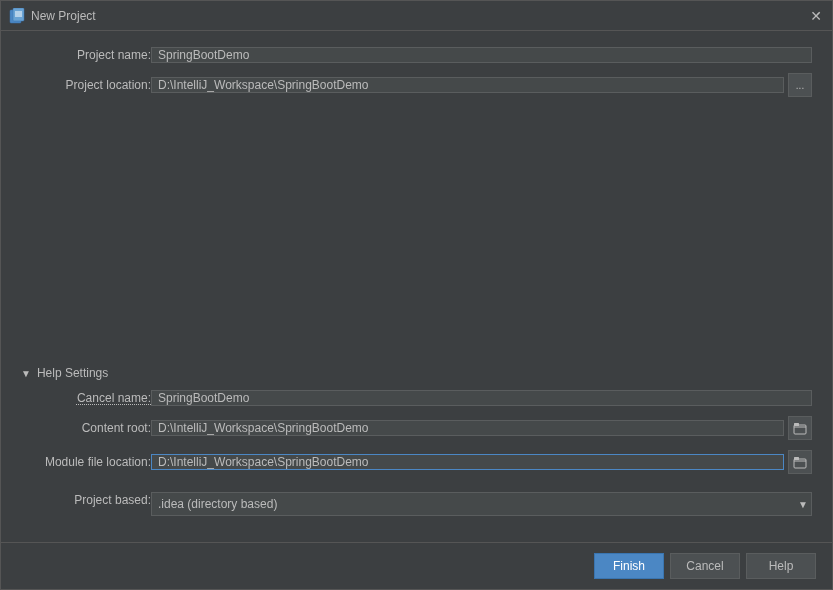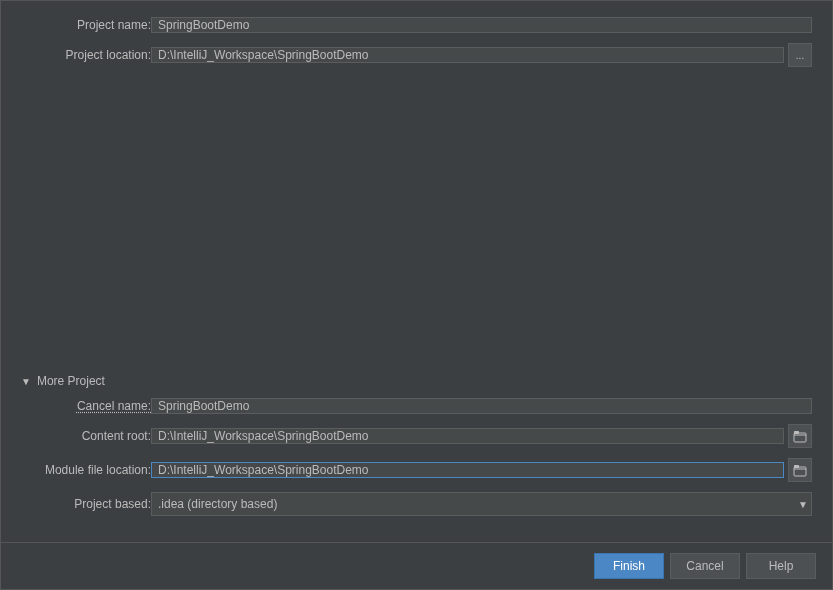--- a/index.html
+++ b/index.html
@@ -165,20 +165,21 @@
     .more-settings-label {
       color: #bbbbbb;
       font-size: 12px;
     }
 
     .select-wrapper {
       flex: 1;
       position: relative;
       display: flex;
       align-items: center;
+      margin-top: 8px;
     }
 
     .form-select {
       flex: 1;
       background: #45494a;
       border: 1px solid #5a5d5e;
       color: #bbbbbb;
       height: 24px;
       padding: 0 6px;
       outline: none;
@@ -231,20 +232,35 @@
       border-color: #3a75b0;
       color: white;
       text-align: right;
     }
   </style>
 </head>
 <body>
 
 <div class="dialog">
 
+  <div class="title-bar">
+    <div class="title-bar-left">
+      <div class="title-icon">
+        <svg viewBox="0 0 16 16" fill="none" xmlns="http://www.w3.org/2000/svg">
+          <rect x="1" y="2" width="11" height="13" rx="1" fill="#4b87c4" stroke="#3a75b0" stroke-width="0.5"></rect>
+          <rect x="4" y="0" width="11" height="13" rx="1" fill="#6aa3d4" stroke="#3a75b0" stroke-width="0.5"></rect>
+          <line x1="6" y1="4" x2="13" y2="4" stroke="white" stroke-width="1"></line>
+          <line x1="6" y1="6" x2="13" y2="6" stroke="white" stroke-width="1"></line>
+          <line x1="6" y1="8" x2="13" y2="8" stroke="white" stroke-width="1"></line>
+        </svg>
+      </div>
+      <span class="title-text">New Project</span>
+    </div>
+    <div class="close-btn">✕</div>
+  </div>
 
   <div class="content">
 
     <div class="form-row">
       <label class="form-label">Project name:</label>
       <div class="form-input-wrapper">
         <input type="text" class="form-input" value="SpringBootDemo" style="">
       </div>
     </div>
 
@@ -256,21 +272,21 @@
         <input type="text" class="form-input" value="D:\IntelliJ_Workspace\SpringBootDemo" style="">
         <button class="browse-btn">...</button>
       </div>
     </div>
 
     <div class="spacer"></div>
 
     <div class="more-settings-section">
       <div class="more-settings-header">
         <span class="collapse-icon">▼</span>
-        <span class="more-settings-label">More Project</span>
+        <span class="more-settings-label">Help Settings</span>
       </div>
 
       <div class="form-row">
         <label class="form-label">
           <span class="form-label-underline">Cancel name:</span>
         </label>
         <div class="form-input-wrapper">
           <input type="text" class="form-input" value="SpringBootDemo" style="">
         </div>
       </div>

